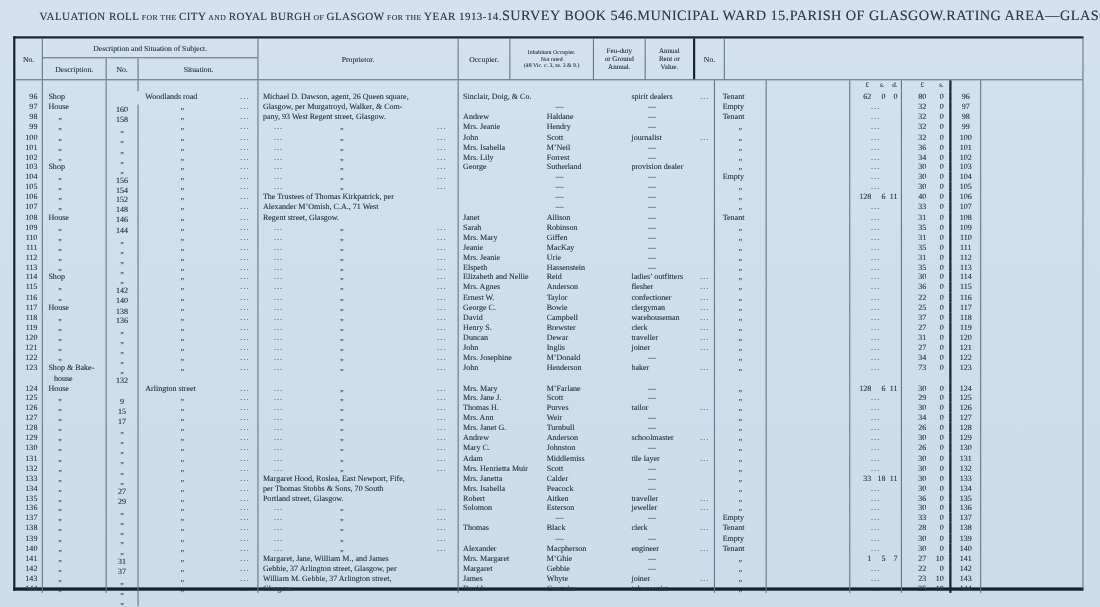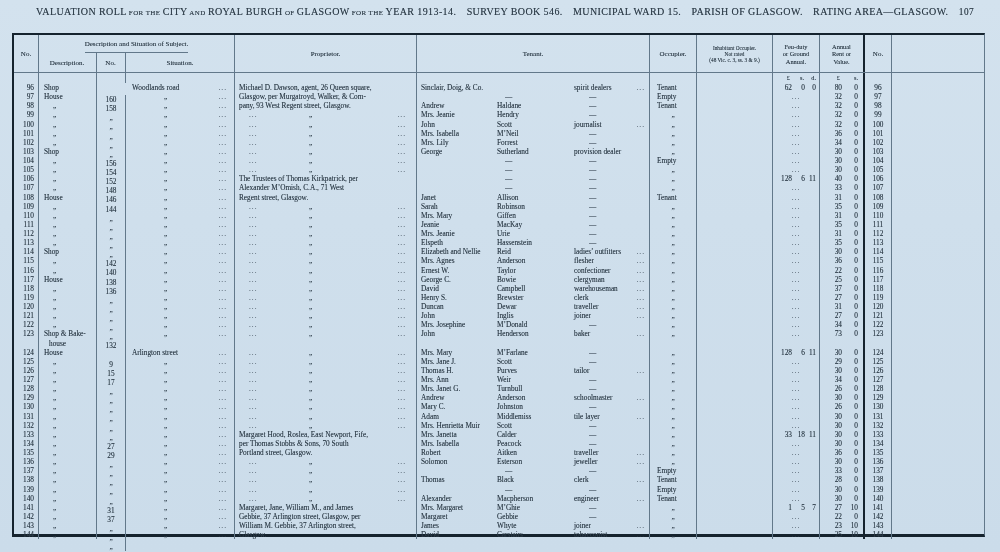--- a/index.html
+++ b/index.html
@@ -16,21 +16,21 @@
   }
   
   .titlebar{
     position:absolute;left:36px;right:26px;top:6px;height:14px;
     display:flex;justify-content:space-between;align-items:baseline;
     white-space:nowrap;letter-spacing:.4px;font-size:9.5px;
   }
   .tmain{white-space:nowrap;}
   .tseg-lg{font-size:10px;}
   .tseg-sm{font-size:7px;}
-  .titem{font-size:10px;}
+  .titem{font-size:13px;}
   .tpage{font-size:9.3px;}
   
   :root{
     --line:#62788a;
     --dark:#15232e;
   }
   .tbl{
     position:absolute;left:12px;top:33px;width:973px;height:504px;
     border-top:2px solid var(--dark);
     border-left:2px solid var(--dark);
@@ -41,21 +41,21 @@
   }
   .c{position:relative;height:100%;border-right:1px solid var(--line);box-sizing:border-box;flex:0 0 auto;}
   .w-no1{width:25px;} .w-desc{width:58px;} .w-dno{width:29px;}
   .w-sit{width:109px;} .w-prop{width:182px;} .w-ten{width:233px;}
   .w-occ{width:47px;} .w-inh{width:76px;} .w-feu{width:47px;}
   .w-rent{width:45px;border-right:2px solid var(--dark);}
   .w-no2{width:27px;} .w-rem{flex:1 1 auto;border-right:none;}
   
   .hdr{height:37px;flex:0 0 auto;display:flex;border-bottom:1px solid var(--line);font-size:7px;}
   .hc{display:flex;align-items:center;justify-content:center;text-align:center;}
-  .grp{width:196px;border-right:1px solid var(--line);box-sizing:border-box;display:flex;flex-direction:column;position:relative;align-items:center;}
+  .grp{width:196px;border-right:1px solid var(--line);box-sizing:border-box;display:flex;flex-direction:column;position:relative;}
   .grp-top{height:17px;border-bottom:1px solid var(--line);display:flex;align-items:center;justify-content:center;font-size:7px;}
   .grp-sub{flex:1;display:flex;}
   .grp-sub .c{font-size:7px;}
   .h3{flex-direction:column;line-height:7.4px;font-size:6.4px;padding-top:1px;}
   .h3s{flex-direction:column;line-height:6.2px;font-size:5.3px;padding-top:1px;letter-spacing:0;}
   
   .cur{height:10px;flex:0 0 auto;display:flex;font-size:6.4px;}
   .cur .c span{position:absolute;top:0;line-height:10px;}
   .cf1{right:29px;} .cf2{right:15px;} .cf3{right:3px;}
   .cr1{right:23px;} .cr2{right:5px;}
@@ -113,21 +113,20 @@
       <div class="c hc w-no1">No.</div>
       <div class="grp">
         <div class="grp-top">Description and Situation of Subject.</div>
         <div class="grp-sub">
           <div class="c hc w-desc">Description.</div>
           <div class="c hc w-dno">No.</div>
           <div class="c hc w-sit" style="border-right:none">Situation.</div>
         </div>
       </div>
       <div class="c hc w-prop">Proprietor.</div>
-      <div class="c hc w-ten">Tenant.</div>
       <div class="c hc w-occ">Occupier.</div>
       <div class="c hc h3s w-inh">
         <span>Inhabitant Occupier.</span>
         <span>Not rated</span>
         <span>(48 Vic. c. 3, ss. 3 &amp; 9.)</span>
       </div>
       <div class="c hc h3 w-feu">
         <span>Feu-duty</span>
         <span>or Ground</span>
         <span>Annual.</span>

